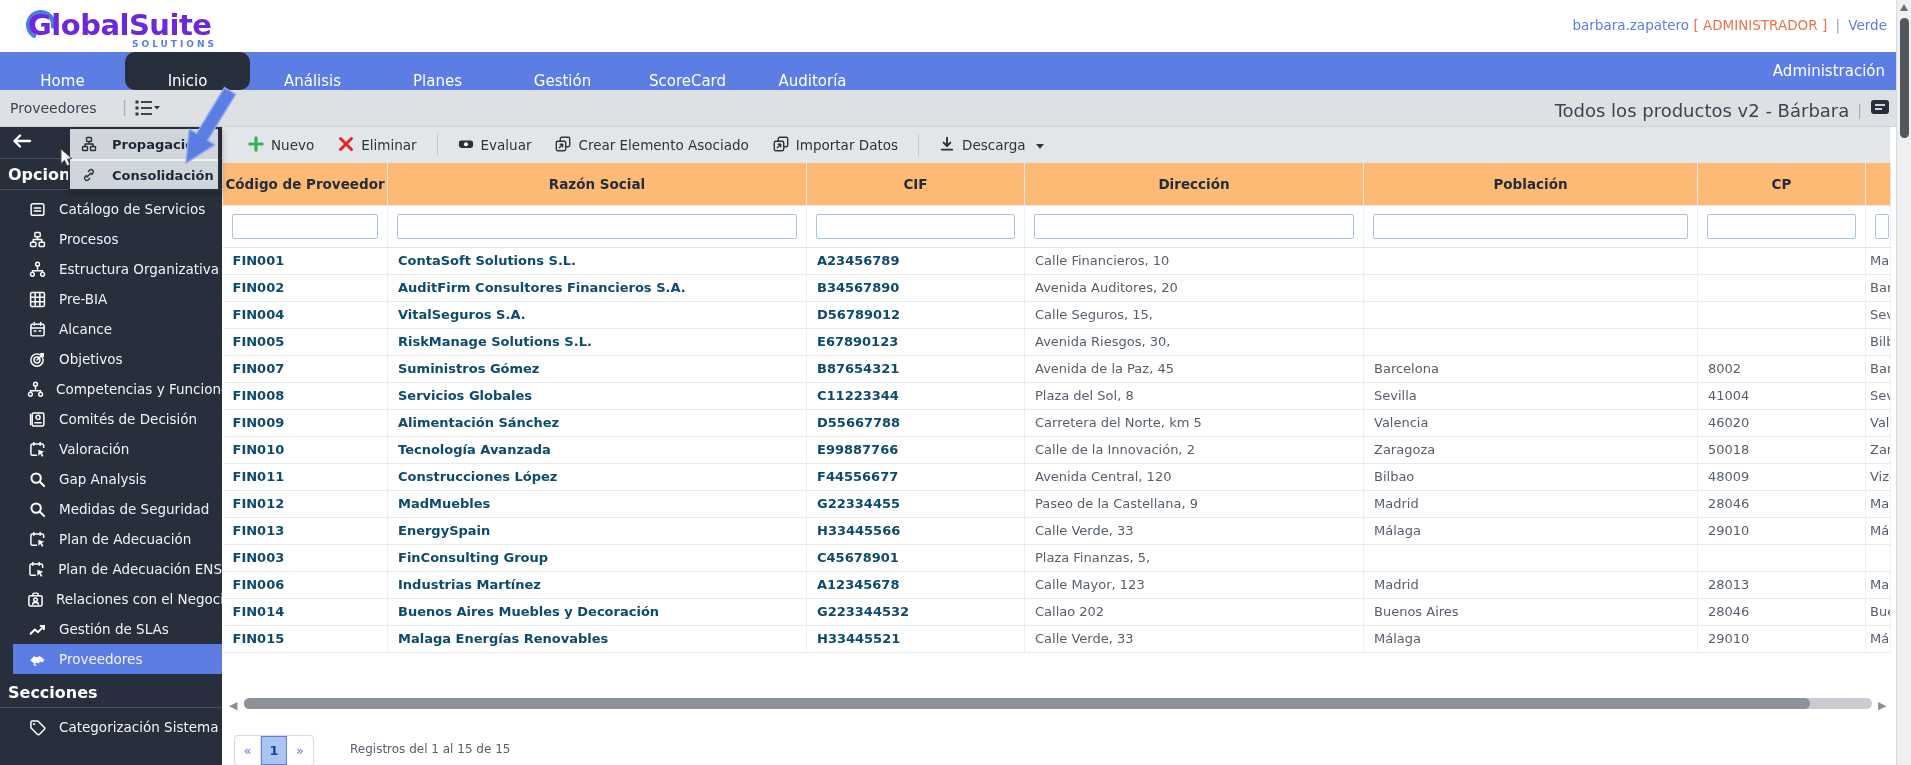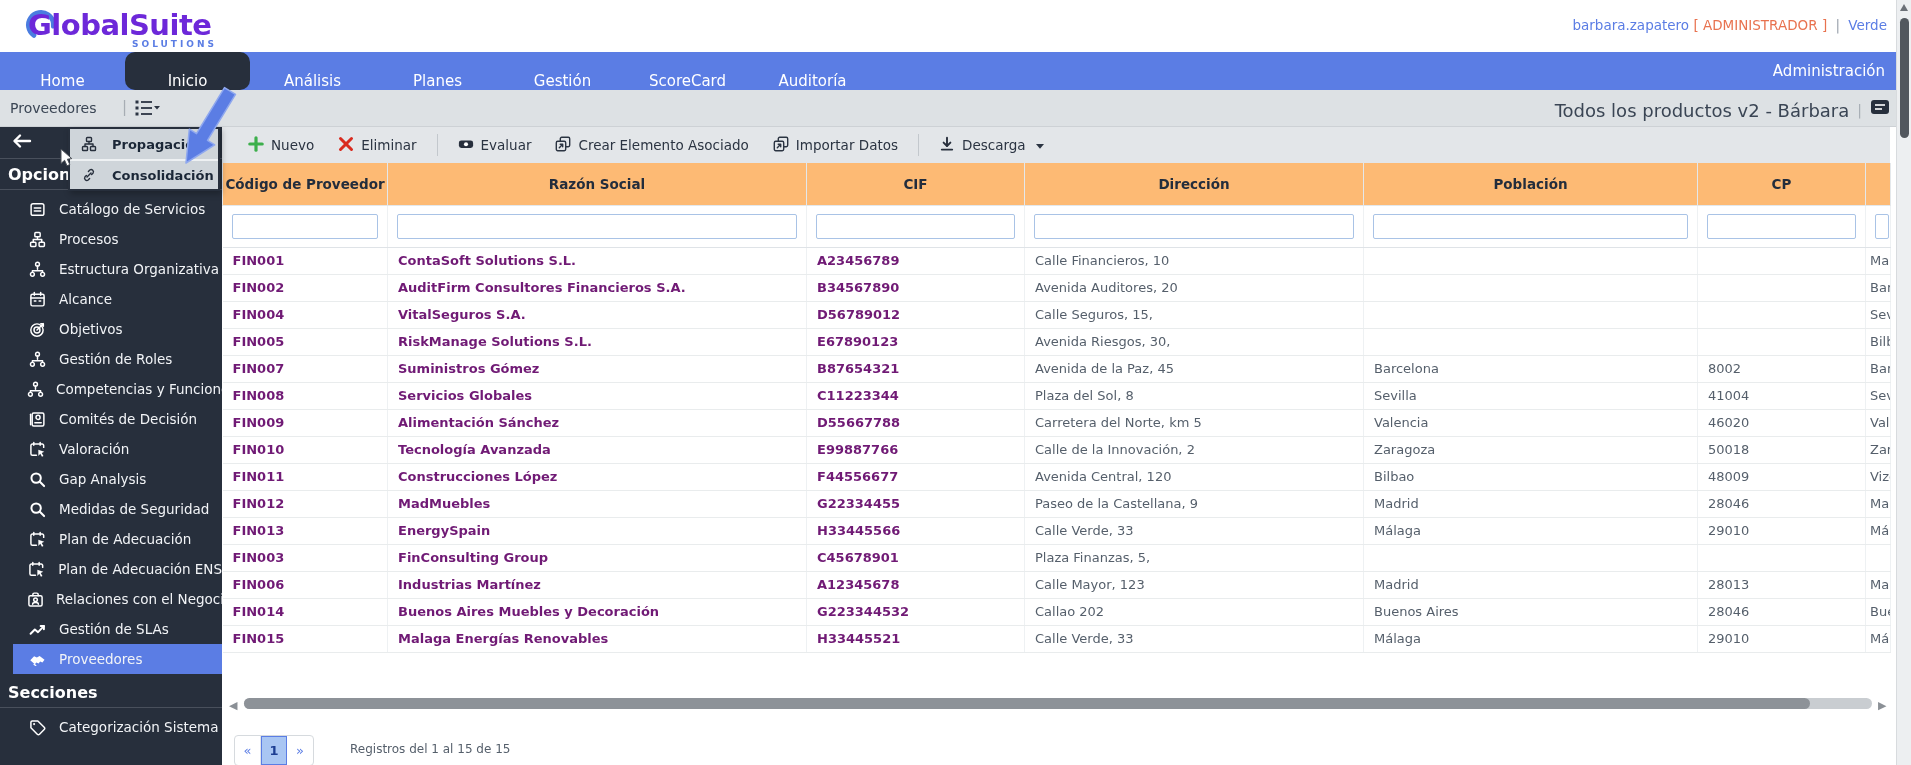--- a/index.html
+++ b/index.html
@@ -70,21 +70,21 @@
   table.grid th { height:42px; font-size:13.5px; font-weight:700; color:#232d3c;
                   text-align:center; background:#fdba74; border:1px solid #e4e8eb;
                   border-top:none; overflow:hidden; white-space:nowrap; }
   table.grid td { border-right:1px solid #eef1f3; border-bottom:1px solid #e9eced;
                   font-size:13px; color:#555f6b; white-space:nowrap; overflow:hidden; }
   tr.filter-row td { height:42px; background:#fff; border-bottom:1px solid #dfe3e7; }
   tr.filter-row input { display:block; width:calc(100% - 18px); height:25px; margin:0 9px;
                         border:1px solid #a9c3e6; border-radius:2px; background:#fff;
                         font-family:inherit; font-size:12px; padding:0 6px; }
   tr.data-row td { height:27px; padding:0 10px; }
-  tr.data-row td.linkcell { font-weight:700; color:#701a75; cursor:pointer; }
+  tr.data-row td.linkcell { font-weight:700; color:#0c4a6e; cursor:pointer; }
   tr.data-row td.slivercell { padding:0 4px; }
 
   
   .hscroll-left { position:absolute; left:7px; top:572px; color:#8b9096; font-size:11px; cursor:pointer; }
   .hscroll-track { position:absolute; left:22px; top:571px; width:1628px; height:11px;
                    border-radius:6px; background:#c9cdd1; cursor:pointer; }
   .hscroll-thumb { position:absolute; left:0; top:0; width:1566px; height:11px;
                    border-radius:6px; background:#8d9298; }
   .hscroll-right { position:absolute; left:1656px; top:572px; color:#8b9096; font-size:11px; cursor:pointer; }
 
@@ -231,50 +231,51 @@
                 <circle cx="3.2" cy="12.5" r="1.8"></circle>
                 <circle cx="12.8" cy="12.5" r="1.8"></circle>
                 <path d="M8 4.8 V7.8 M3.2 10.7 V9.2 H12.8 V10.7"></path>
               </svg>
             </span>
             <span class="lbl">Estructura Organizativa</span>
           </div>
           <div class="side-item">
             <span class="ico">
               <svg width="17" height="17" viewBox="0 0 16 16" fill="none" stroke="currentColor" stroke-width="1.4" stroke-linecap="round" stroke-linejoin="round">
+                <rect x="1.5" y="1.5" width="13" height="13" rx="1"></rect>
+                <line x1="1.5" y1="5.8" x2="14.5" y2="5.8"></line>
+                <line x1="1.5" y1="10.2" x2="14.5" y2="10.2"></line>
+                <line x1="5.8" y1="1.5" x2="5.8" y2="14.5"></line>
+                <line x1="10.2" y1="1.5" x2="10.2" y2="14.5"></line>
+              </svg>
+            </span>
+            <span class="lbl">Pre-BIA</span>
+          </div>
+          <div class="side-item">
+            <span class="ico">
+              <svg width="17" height="17" viewBox="0 0 16 16" fill="none" stroke="currentColor" stroke-width="1.4" stroke-linecap="round" stroke-linejoin="round">
                 <rect x="1.8" y="3" width="12.4" height="11" rx="1.5"></rect>
                 <line x1="1.8" y1="6.5" x2="14.2" y2="6.5"></line>
                 <line x1="5" y1="1.5" x2="5" y2="4"></line>
                 <line x1="11" y1="1.5" x2="11" y2="4"></line>
                 <line x1="5" y1="9.5" x2="6.5" y2="9.5"></line>
                 <line x1="9.5" y1="9.5" x2="11" y2="9.5"></line>
               </svg>
             </span>
             <span class="lbl">Alcance</span>
           </div>
           <div class="side-item">
             <span class="ico">
               <svg width="17" height="17" viewBox="0 0 16 16" fill="none" stroke="currentColor" stroke-width="1.4" stroke-linecap="round" stroke-linejoin="round">
                 <circle cx="7.5" cy="8.5" r="5.8"></circle>
                 <circle cx="7.5" cy="8.5" r="2.8"></circle>
                 <path d="M7.5 8.5 L13.5 2.5 M13.5 2.5 h-2.4 M13.5 2.5 v2.4"></path>
               </svg>
             </span>
             <span class="lbl">Objetivos</span>
-          </div>
-          <div class="side-item">
-            <span class="ico">
-              <svg width="17" height="17" viewBox="0 0 16 16" fill="none" stroke="currentColor" stroke-width="1.4" stroke-linecap="round" stroke-linejoin="round">
-                <circle cx="8" cy="3" r="1.8"></circle>
-                <circle cx="3.2" cy="12.5" r="1.8"></circle>
-                <circle cx="12.8" cy="12.5" r="1.8"></circle>
-                <path d="M8 4.8 V7.8 M3.2 10.7 V9.2 H12.8 V10.7"></path>
-              </svg>
-            </span>
-            <span class="lbl">Gestión de Roles</span>
           </div>
           <div class="side-item">
             <span class="ico">
               <svg width="17" height="17" viewBox="0 0 16 16" fill="none" stroke="currentColor" stroke-width="1.4" stroke-linecap="round" stroke-linejoin="round">
                 <circle cx="8" cy="3" r="1.8"></circle>
                 <circle cx="3.2" cy="12.5" r="1.8"></circle>
                 <circle cx="12.8" cy="12.5" r="1.8"></circle>
                 <path d="M8 4.8 V7.8 M3.2 10.7 V9.2 H12.8 V10.7"></path>
               </svg>
             </span>

